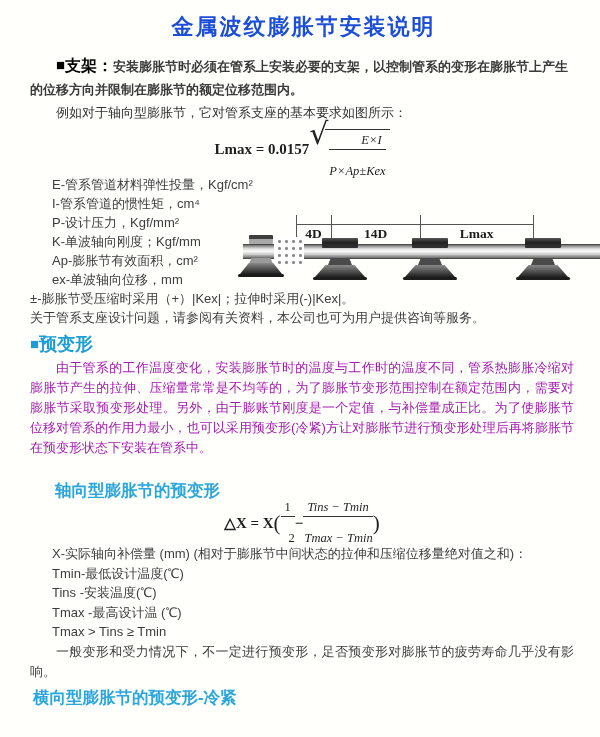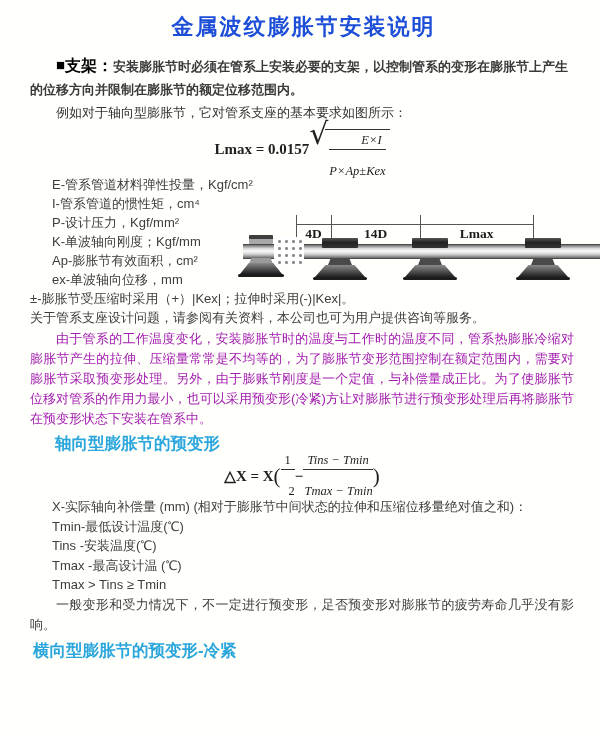--- a/index.html
+++ b/index.html
@@ -34,21 +34,21 @@
 
   
   .defs { margin-top: 8px; }
   .def-line { line-height: 19px; color: #3d3d3d; }
   .def-line.ind { padding-left: 22px; }
 
   
   .sec-head { margin-top: 5px; font-size: 18px; font-weight: bold; color: #1b9dd7; line-height: 24px; }
   .body-para { margin-top: 2px; line-height: 20px; text-indent: 2em; text-align: justify; color: #a21caf; }
   .sub-head { font-size: 16.5px; font-weight: bold; color: #2aa6dc; line-height: 22px; }
-  .sub-head.axial { margin-top: 3px; margin-left: 25px; }
+  .sub-head.axial { margin-top: 21px; margin-left: 25px; }
   .sub-head.lateral { margin-top: 4px; margin-left: 3px; }
   .formula-2 { margin-top: 5px; height: 34px; }
   .notes { margin-top: 4px; }
   .note-line { line-height: 19.5px; color: #3d3d3d; }
   .note-line.p { text-indent: 2em; line-height: 20px; text-align: justify; }
   .note-line.ind { padding-left: 22px; }
 
   
   .diagram { position: absolute; left: 243px; top: 188px; width: 357px; height: 85px; }
   .dim-line { position: absolute; left: 53px; top: 24px; width: 238px; height: 1px; background: #555; }
@@ -110,20 +110,21 @@
       <div class="def-line ind">E-管系管道材料弹性投量，Kgf/cm²</div>
       <div class="def-line ind">I-管系管道的惯性矩，cm⁴</div>
       <div class="def-line ind">P-设计压力，Kgf/mm²</div>
       <div class="def-line ind">K-单波轴向刚度；Kgf/mm</div>
       <div class="def-line ind">Ap-膨胀节有效面积，cm²</div>
       <div class="def-line ind">ex-单波轴向位移，mm</div>
       <div class="def-line">±-膨胀节受压缩时采用（+）|Kex|；拉伸时采用(-)|Kex|。</div>
       <div class="def-line">关于管系支座设计问题，请参阅有关资料，本公司也可为用户提供咨询等服务。</div>
     </div>
 
+    <h2 class="sec-head"><span class="sq">■</span><span>预变形</span></h2>
 
     <p class="body-para">由于管系的工作温度变化，安装膨胀节时的温度与工作时的温度不同，管系热膨胀冷缩对膨胀节产生的拉伸、压缩量常常是不均等的，为了膨胀节变形范围控制在额定范围内，需要对膨胀节采取预变形处理。另外，由于膨账节刚度是一个定值，与补偿量成正比。为了使膨胀节位移对管系的作用力最小，也可以采用预变形(冷紧)方让对膨胀节进行预变形处理后再将膨胀节在预变形状态下安装在管系中。</p>
 
     <h3 class="sub-head axial">轴向型膨胀节的预变形</h3>
 
     <div class="formula formula-2">
       <span class="serif-b">△X = X</span>
       <span class="paren">(</span>
       <span class="frac">
         <span class="num">1</span>

